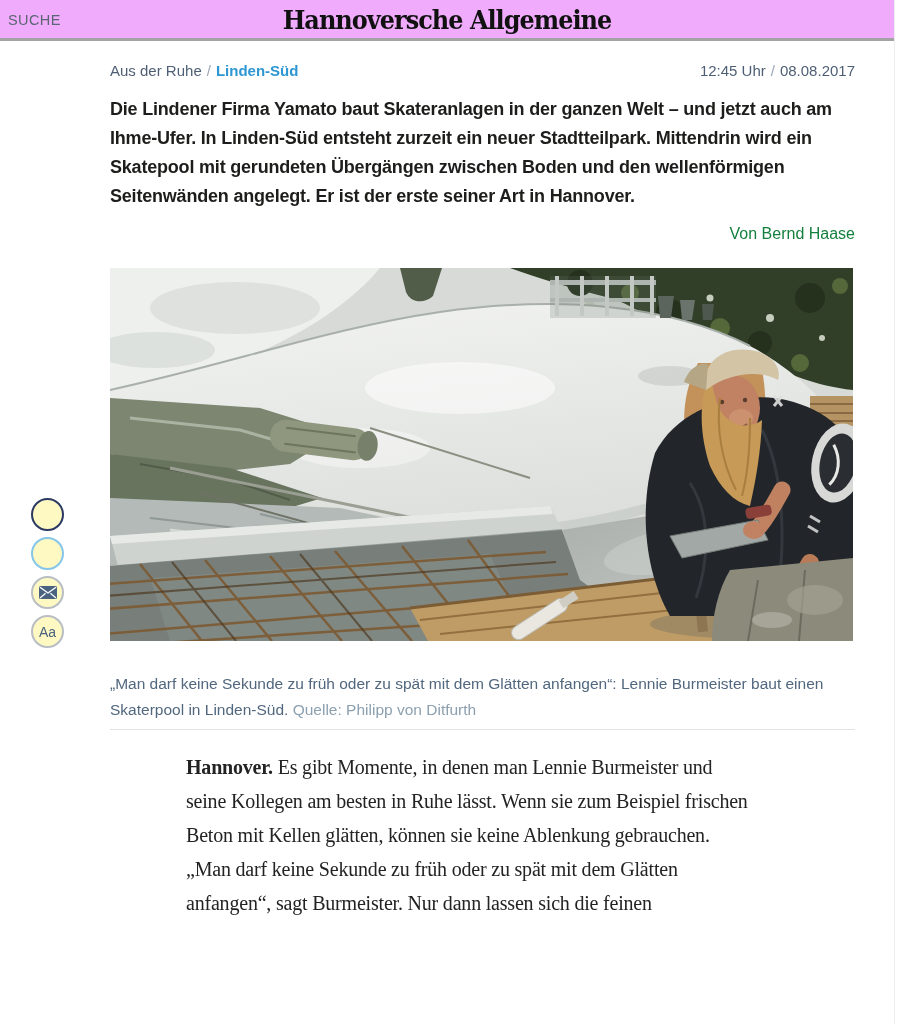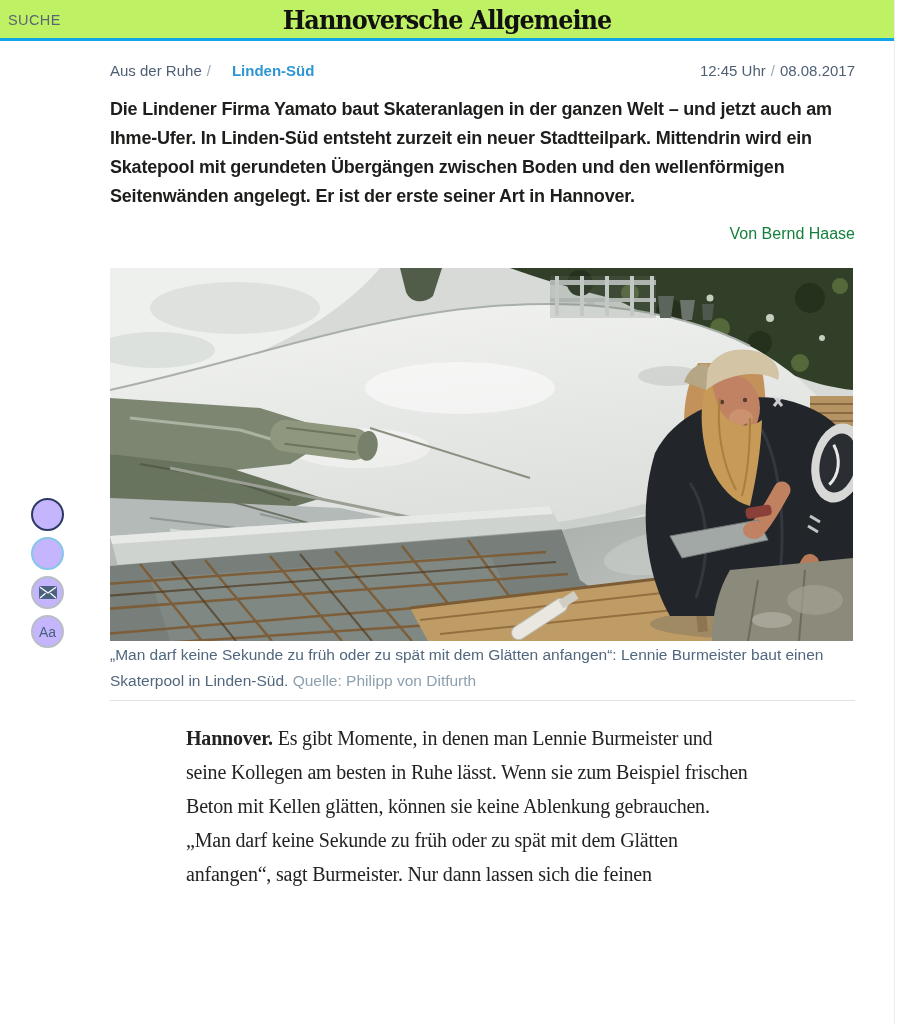--- a/index.html
+++ b/index.html
@@ -16,22 +16,22 @@
     position: absolute; top: 0; right: 0;
     width: 17px; height: 100%;
     background: #ffffff;
     border-left: 1px solid #ededed;
   }
 
   
   .site-header {
     position: relative;
     width: 894px; height: 41px;
-    border-bottom: 3px solid #0ea5e9;
-    background: #bef264;
+    border-bottom: 3px solid #a3a3a3;
+    background: #f0abfc;
   }
   .search-label {
     position: absolute; left: 8px; top: 12px;
     font-size: 14.5px; letter-spacing: .4px;
     color: #5b6573; cursor: pointer;
   }
   .logo {
     position: absolute; left: 0; right: 0; top: 5px;
     text-align: center;
     font-family: "DejaVu Serif", serif;
@@ -43,21 +43,21 @@
 
   
   .content { margin-left: 110px; width: 745px; }
 
   .meta-row {
     margin-top: 21px;
     display: flex; justify-content: space-between;
     font-size: 15px; color: #4e5f75;
   }
   .crumb-sep, .date-sep { color: #9aa7b4; padding: 0 5px; }
-  .crumb-topic { color: #2d96d3; font-weight: 700; cursor: pointer; margin-left: 16px; }
+  .crumb-topic { color: #2d96d3; font-weight: 700; cursor: pointer; }
 
   h1.headline {
     margin-top: 26px;
     font-size: 36px; line-height: 46px;
     font-weight: 700; letter-spacing: -0.5px;
     color: #1d1d1b;
   }
 
   p.lead {
     margin-top: 16px;
@@ -65,21 +65,21 @@
     font-weight: 700; letter-spacing: -0.2px;
     color: #1d1d1b;
   }
 
   .byline { margin-top: 14px; font-size: 16px; color: #15803d; text-align: right; }
 
   figure.article-figure { margin-top: 25px; width: 743px; }
   figure.article-figure svg { display: block; width: 743px; height: 373px; background: #d7dad6; }
 
   figcaption {
-    margin-top: 1px; width: 724px;
+    margin-top: 30px; width: 724px;
     font-size: 15.5px; line-height: 26px;
     color: #51677e;
   }
   .caption-source { color: #8da0af; }
 
   hr.divider { margin-top: 6px; border: none; border-top: 1px solid #e2e2e2; width: 745px; }
 
   .body-text {
     margin: 20px 0 0 76px; width: 568px;
     font-family: "Liberation Serif", serif;
@@ -89,21 +89,21 @@
   }
   .body-location { font-weight: 700; }
 
   
   .share-rail {
     position: absolute; left: 31px; top: 498px;
     display: flex; flex-direction: column; gap: 6px;
   }
   .share-btn {
     width: 33px; height: 33px; border-radius: 50%;
-    background: #c4b5fd; border: 2px solid #b9bec4;
+    background: #fef9c3; border: 2px solid #b9bec4;
     display: flex; align-items: center; justify-content: center;
     cursor: pointer;
     font-size: 14px; color: #4a6280;
   }
   .share-btn.fb { border-color: #2c3a63; }
   .share-btn.tw { border-color: #85c6e9; }
 </style>
 </head>
 <body>
 

